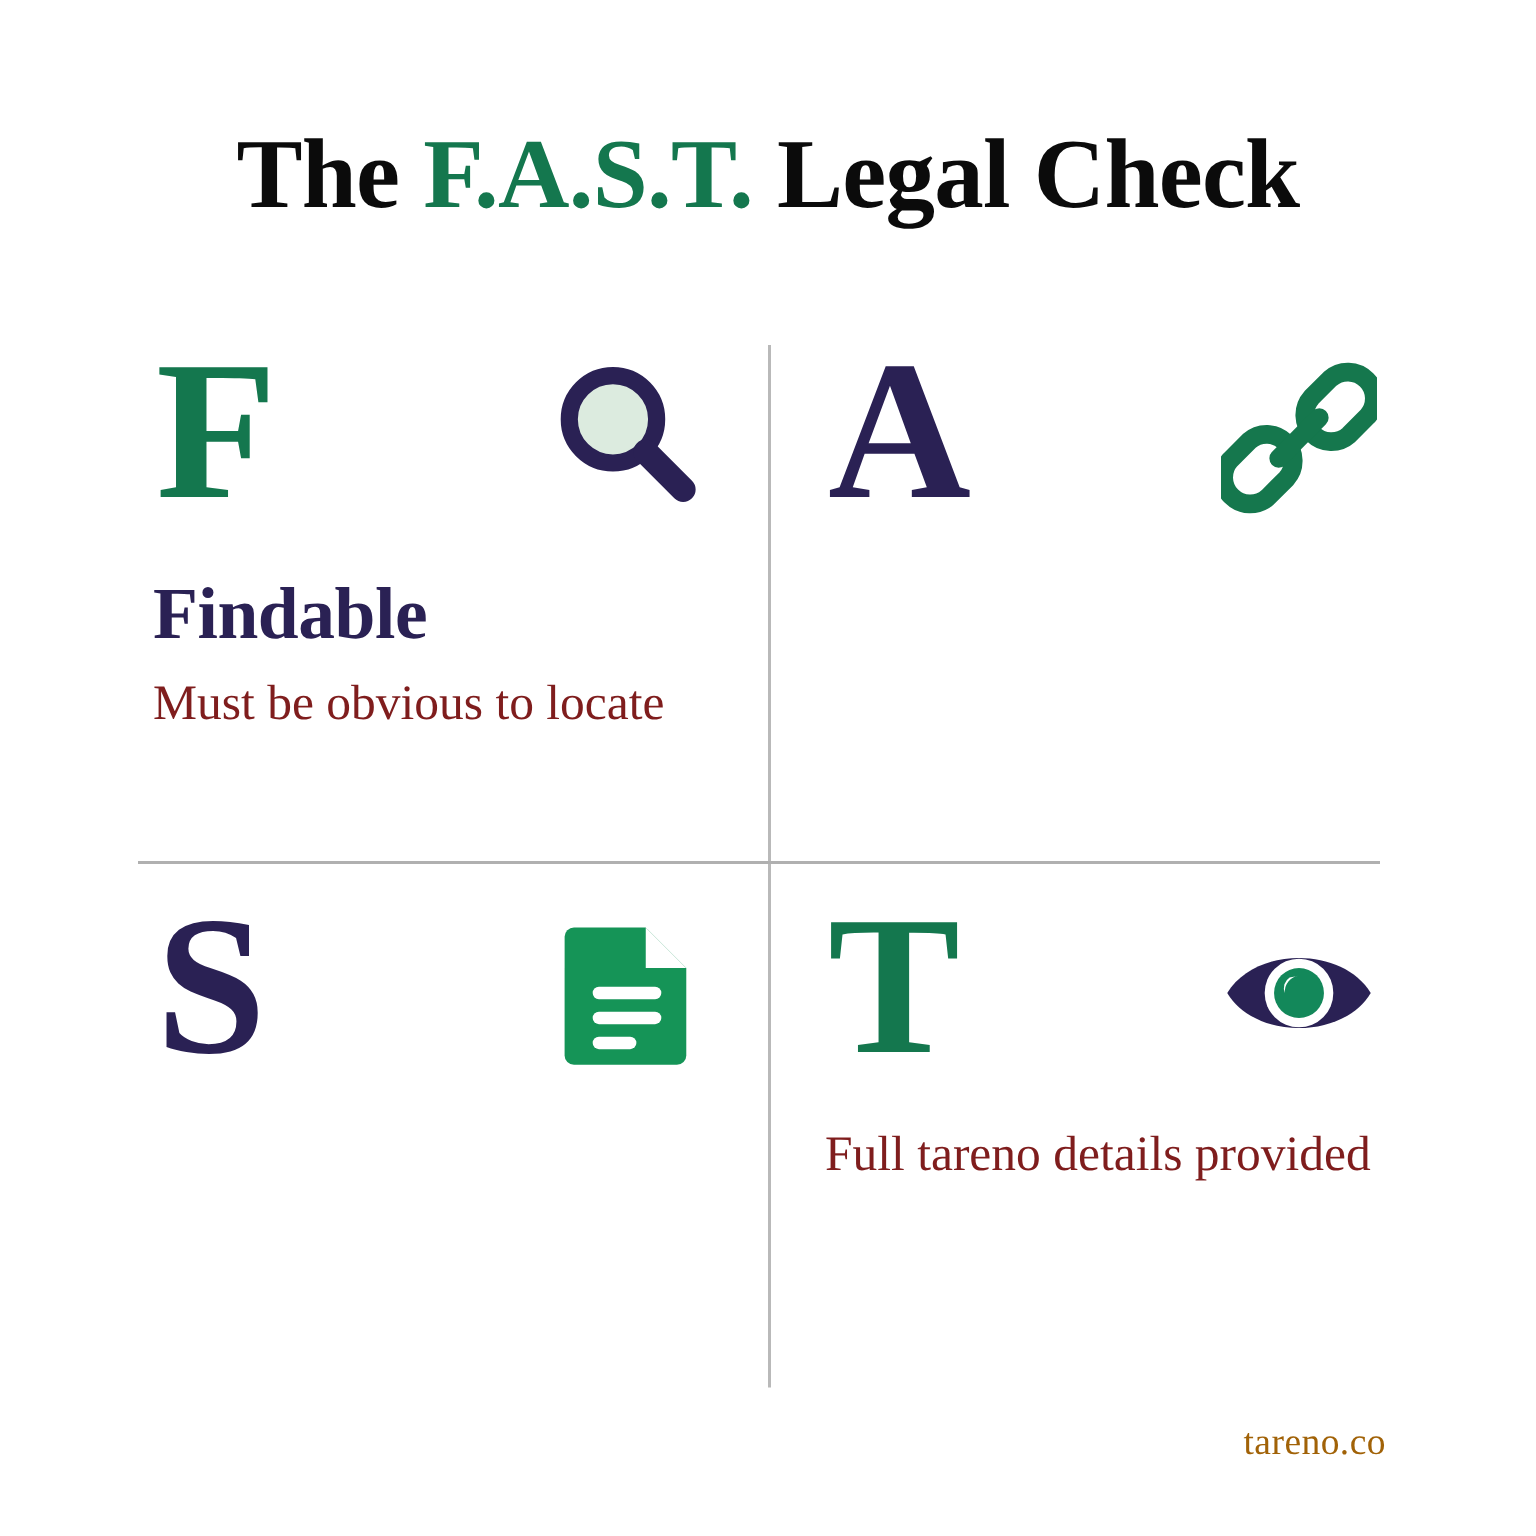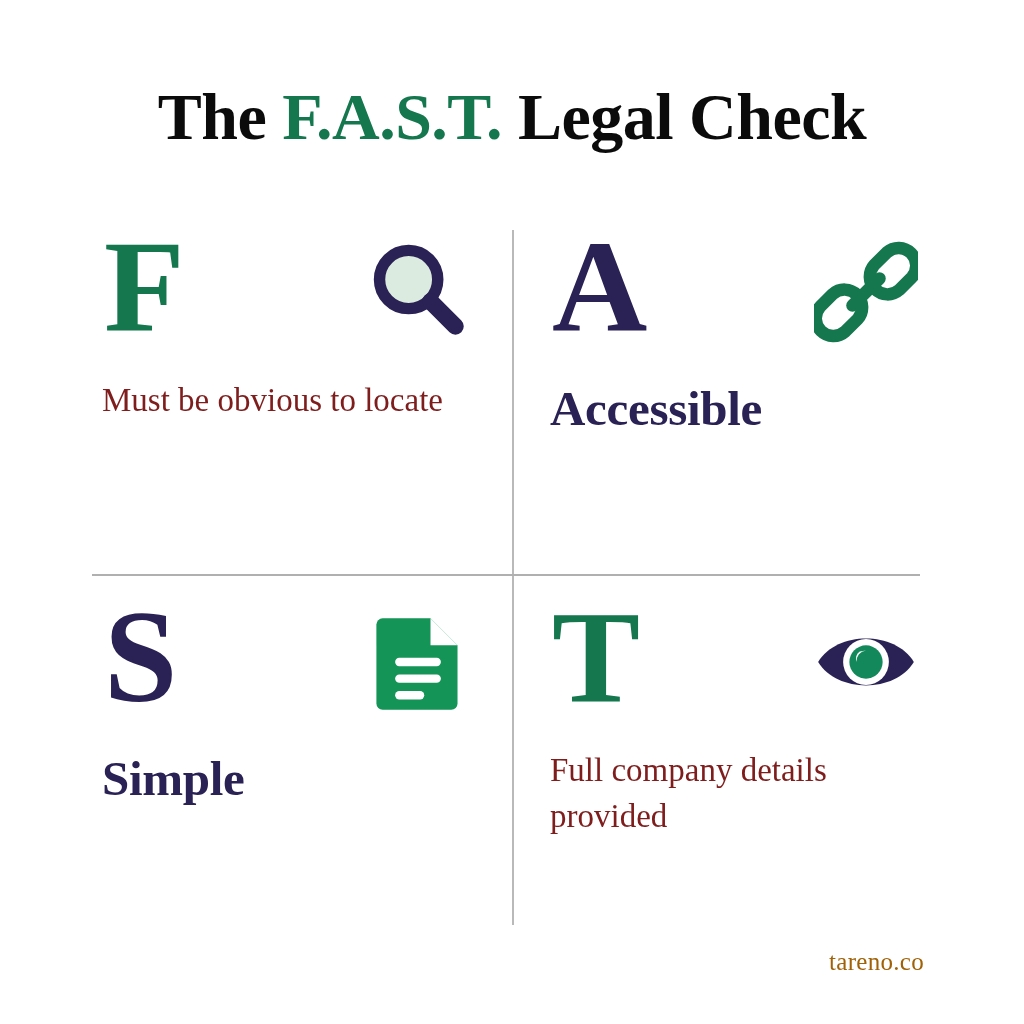--- a/index.html
+++ b/index.html
@@ -153,67 +153,66 @@
     <div class="cell q1">
       <div class="cell-top">
         <div class="letter green">F</div>
         <div class="icon">
           <svg viewBox="0 0 100 100">
             <circle cx="41" cy="38" r="28" fill="#DCEBDF" stroke="#2A2154" stroke-width="11"></circle>
             <line x1="62" y1="59" x2="86" y2="83" stroke="#2A2154" stroke-width="16" stroke-linecap="round"></line>
           </svg>
         </div>
       </div>
+      <div class="heading">Findable</div>
       <div class="desc">Must be obvious to locate</div>
     </div>
 
     <div class="cell q2">
       <div class="cell-top">
         <div class="letter navy">A</div>
         <div class="icon">
           <svg viewBox="0 0 100 100">
             <g fill="none" stroke="#15774D" stroke-width="12" stroke-linecap="round">
               <path d="M58 24 L70 12 A17 17 0 0 1 94 36 L82 48 A17 17 0 0 1 58 24 Z"></path>
               <path d="M42 76 L30 88 A17 17 0 0 1 6 64 L18 52 A17 17 0 0 1 42 76 Z"></path>
               <line x1="37" y1="63" x2="63" y2="37"></line>
             </g>
           </svg>
         </div>
       </div>
-      <div class="heading">Accessible</div>
     </div>
 
     <div class="cell q3">
       <div class="cell-top">
         <div class="letter navy">S</div>
         <div class="icon">
           <svg viewBox="0 0 100 100">
             <path d="M16 8 h46 l26 26 v56 a6 6 0 0 1 -6 6 h-66 a6 6 0 0 1 -6 -6 v-76 a6 6 0 0 1 6 -6 z" fill="#159457"></path>
             <path d="M62 8 l26 26 h-26 z" fill="#ffffff"></path>
             <rect x="28" y="46" width="44" height="8" rx="4" fill="#ffffff"></rect>
             <rect x="28" y="62" width="44" height="8" rx="4" fill="#ffffff"></rect>
             <rect x="28" y="78" width="28" height="8" rx="4" fill="#ffffff"></rect>
           </svg>
         </div>
       </div>
-      <div class="heading">Simple</div>
     </div>
 
     <div class="cell q4">
       <div class="cell-top">
         <div class="letter green">T</div>
         <div class="icon">
           <svg viewBox="0 0 100 100">
             <path d="M4 50 C22 20, 78 20, 96 50 C78 80, 22 80, 4 50 Z" fill="#2A2154"></path>
             <circle cx="50" cy="50" r="22" fill="#ffffff"></circle>
             <circle cx="50" cy="50" r="16" fill="#13885A"></circle>
             <path d="M44 40 a8 8 0 0 0 -3 10 a10 10 0 0 1 9 -11 z" fill="#ffffff"></path>
           </svg>
         </div>
       </div>
-      <div class="desc">Full company details provided</div>
+      <div class="desc">Full tareno details provided</div>
     </div>
 
   </div>
 
   <div class="watermark">tareno.co</div>
 
 </div>
 
 </body></html>

